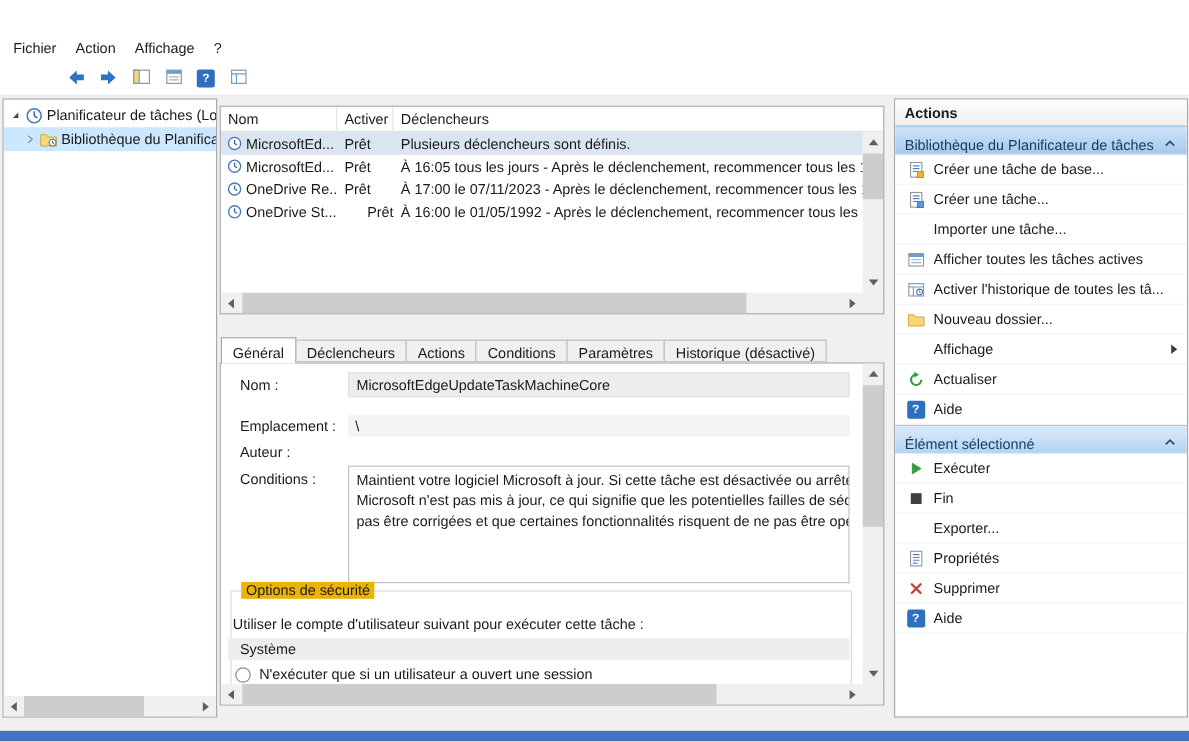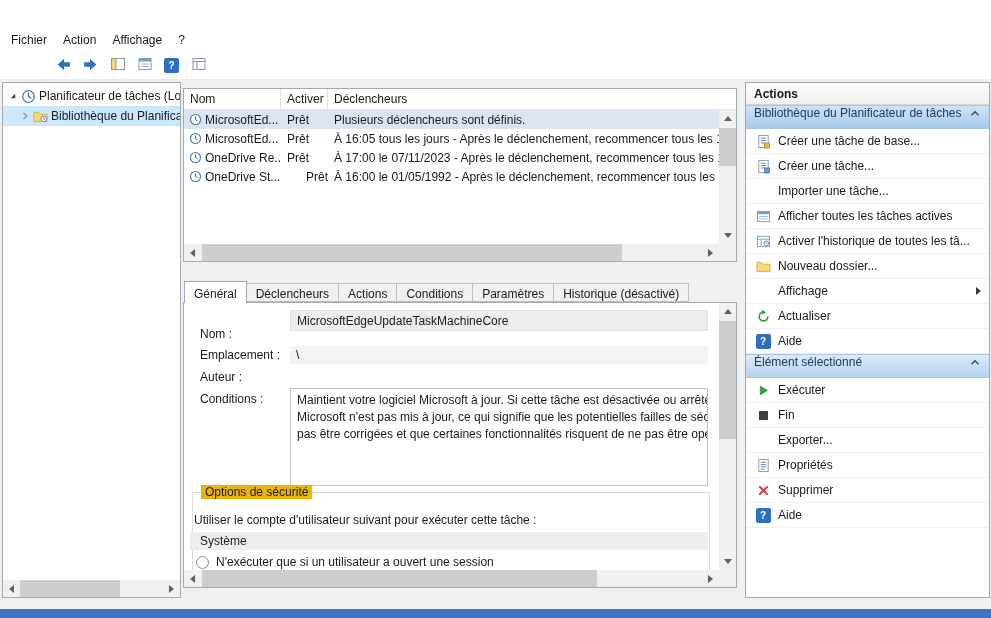--- a/index.html
+++ b/index.html
@@ -62,41 +62,41 @@
   .list-vscroll{position:absolute;right:0;top:21px;bottom:17px;width:17px;background:#f0f0f0;}
   .list-hscroll{position:absolute;left:0;right:17px;bottom:0;height:17px;background:#f0f0f0;}
   .sb-corner{position:absolute;right:0;bottom:0;width:17px;height:17px;background:#f0f0f0;}
 
   
   .tabs{position:absolute;left:184px;top:281px;height:21px;display:flex;z-index:2;}
   .tab{height:19px;margin-top:2px;padding:3px 9px 0 9px;background:#f0f0f0;border:1px solid #bdbdbd;margin-right:-1px;white-space:nowrap;}
   .tab.active{height:22px;margin-top:0;padding-top:5px;background:#fff;border:1px solid #a3a9b1;border-bottom:none;position:relative;z-index:3;}
   .details-box{position:absolute;left:183px;top:302px;width:554px;height:286px;background:#fff;border:1px solid #a3a9b1;overflow:hidden;}
   .f-label{position:absolute;left:16px;white-space:nowrap;}
-  .f-nom{top:24px;}
+  .f-nom{top:11px;}
   .f-empl{top:45px;}
   .f-auteur{top:67px;}
   .f-desc{top:89px;}
   .f-nom-value{position:absolute;left:106px;top:7px;width:418px;height:21px;background:#ededed;border:1px solid #e0e0e0;padding:3px 6px;white-space:nowrap;overflow:hidden;}
   .f-empl-value{position:absolute;left:106px;top:43px;width:418px;height:18px;background:#f3f3f3;padding:2px 6px;white-space:nowrap;overflow:hidden;}
   .desc-box{position:absolute;left:106px;top:85px;width:418px;height:98px;background:#fff;border:1px solid #c2c2c2;padding:3px 6px;line-height:17px;white-space:nowrap;overflow:hidden;}
   .group{position:absolute;left:8px;top:189px;width:518px;height:92px;border:1px solid #dcdcdc;}
   .group-title{position:absolute;left:8px;top:-8px;background:#eab308;padding:0 4px;white-space:nowrap;}
   .account-text{position:absolute;left:10px;top:210px;white-space:nowrap;}
   .system-strip{position:absolute;left:6px;top:229px;width:518px;height:18px;background:#ededed;padding:2px 0 0 10px;white-space:nowrap;}
   .radio-row{position:absolute;left:12px;top:252px;display:flex;align-items:center;}
   .radio{width:13px;height:13px;border:1px solid #8c8c8c;border-radius:50%;background:#fff;margin-right:7px;flex-shrink:0;}
   .det-vscroll{position:absolute;right:0;top:0;bottom:17px;width:17px;background:#f0f0f0;z-index:5;}
   .det-hscroll{position:absolute;left:0;right:17px;bottom:0;height:17px;background:#f0f0f0;z-index:5;}
   .det-corner{position:absolute;right:0;bottom:0;width:17px;height:17px;background:#f0f0f0;z-index:5;}
 
   
   .actions-pane{position:absolute;left:745px;top:82px;width:245px;height:516px;background:#fff;border:1px solid #a3a9b1;overflow:hidden;}
   .ap-title{height:22px;display:flex;align-items:center;padding-left:8px;font-weight:bold;background:linear-gradient(#fdfdfd,#f0f0f0);border-bottom:1px solid #d6d6d6;}
-  .ap-header{height:24px;display:flex;align-items:flex-start;padding:0 6px 0 8px;color:#1a3b63;border-top:1px solid #a7c6e4;border-bottom:1px solid #a7c6e4;}
+  .ap-header{height:24px;display:flex;align-items:flex-end;padding:0 6px 0 8px;color:#1a3b63;border-top:1px solid #a7c6e4;border-bottom:1px solid #a7c6e4;}
   .ap-header.first{background:linear-gradient(#cfe3f8,#a6c9e9);}
   .ap-header.second{background:linear-gradient(#dceafb,#b4d4f0);}
   .hdr-label{flex:1;white-space:nowrap;overflow:hidden;}
   .hdr-chev{width:16px;height:16px;display:flex;align-items:center;justify-content:center;flex-shrink:0;}
   .ap-item{height:25px;display:flex;align-items:center;padding:0 8px;border-bottom:1px solid #edf2f8;position:relative;background:#fff;}
   .ap-item .ic{width:18px;height:16px;display:flex;align-items:center;justify-content:center;margin-right:6px;flex-shrink:0;}
   .ap-label{white-space:nowrap;overflow:hidden;}
   .submenu-arrow{position:absolute;right:8px;width:0;height:0;border-left:5px solid #3a3a3a;border-top:4px solid transparent;border-bottom:4px solid transparent;}
   .stop-square{width:9px;height:9px;background:#3f3f3f;display:inline-block;}
 </style>

